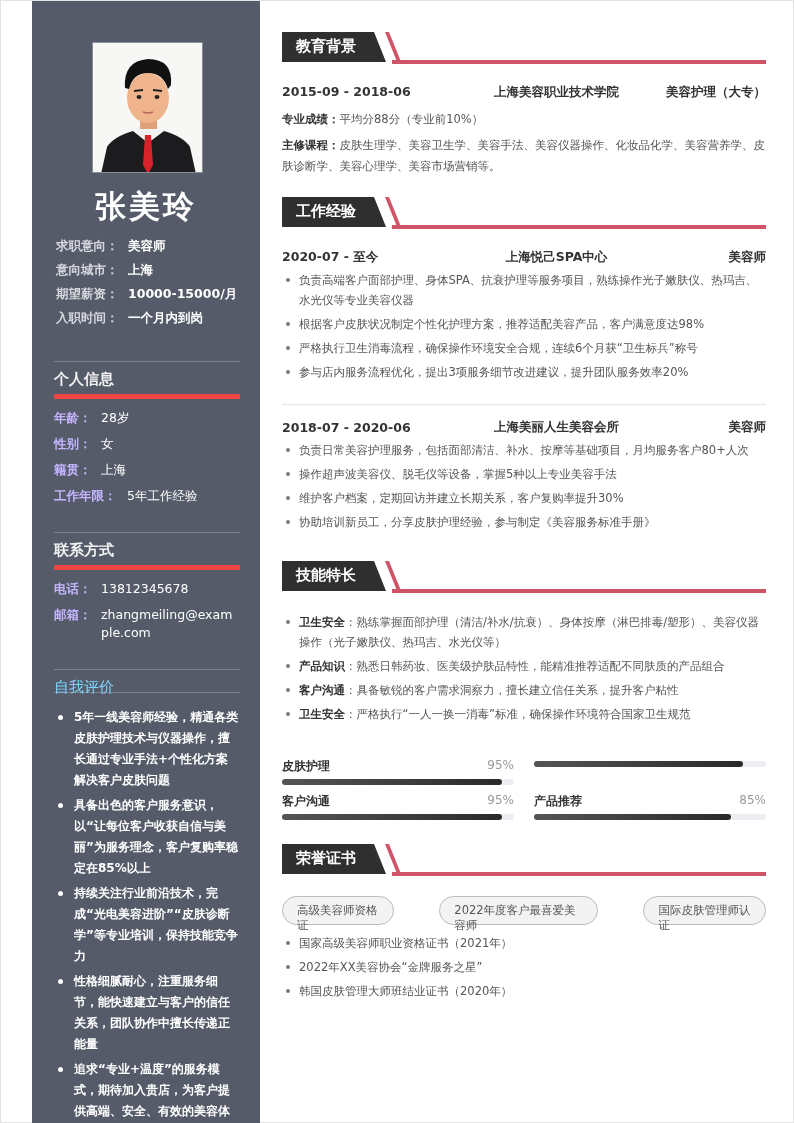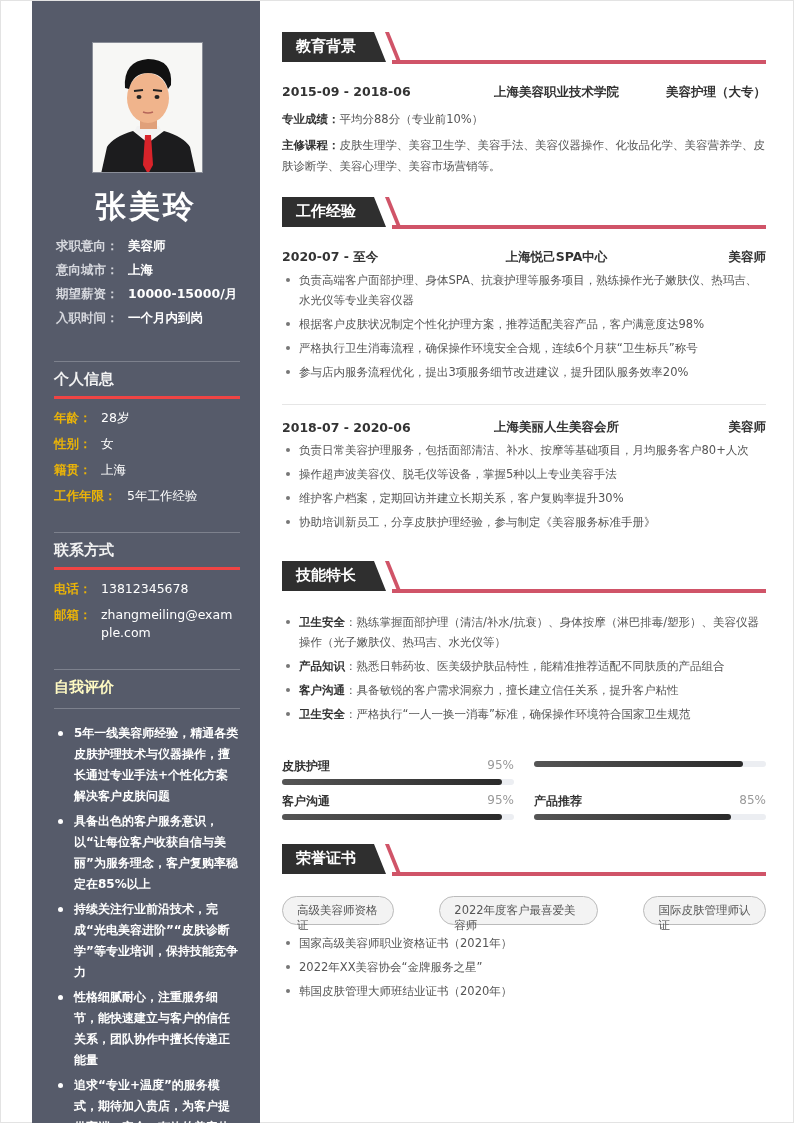--- a/index.html
+++ b/index.html
@@ -10,27 +10,27 @@
   
   .sidebar { position: absolute; left: 31px; top: 0; width: 228px; height: 1123px; background: #565b6a; color: #fff; }
   .photo { position: absolute; left: 60px; top: 41px; width: 111px; height: 131px; background: #f6f6f6; border: 1px solid #8a8e98; overflow: hidden; }
   .name { position: absolute; left: 0; width: 228px; top: 185px; text-align: center; font-size: 31px; font-weight: bold; letter-spacing: 3px; color: #fff; }
   .intent { position: absolute; left: 24px; top: 237px; width: 190px; }
   .intent .row { height: 24px; font-size: 12.5px; font-weight: bold; display: flex; }
   .intent .k { color: #d6d8de; width: 72px; }
   .intent .v { color: #fff; }
 
   .s-section { position: absolute; left: 22px; width: 186px; }
-  .s-title { border-top: 1px solid #7d818d; border-bottom: 3px solid #ef4444; padding: 8px 0 8px 0; font-size: 15px; font-weight: bold; color: #f2f2f2; height: 38px; }
+  .s-title { border-top: 1px solid #7d818d; border-bottom: 5px solid #ef4444; padding: 8px 0 8px 0; font-size: 15px; font-weight: bold; color: #f2f2f2; height: 38px; }
   .s-rows { padding-top: 10px; }
   .s-row { display: flex; font-size: 12.5px; line-height: 18px; margin-bottom: 8px; }
-  .s-row .k { color: #eab308; font-weight: bold; flex: none; }
+  .s-row .k { color: #c4b5fd; font-weight: bold; flex: none; }
   .s-row .v { color: #fff; }
 
-  .eval-title { border-top: 1px solid #7d818d; border-bottom: 1px solid #7d818d; padding: 8px 0; font-size: 15px; font-weight: bold; color: #fef9c3; height: 40px; }
+  .eval-title { border-top: 1px solid #7d818d; border-bottom: 1px solid #7d818d; padding: 8px 0; font-size: 15px; font-weight: normal; color: #7dd3fc; height: 24px; }
   .eval-list { list-style: none; padding-top: 14px; }
   .eval-list li { position: relative; padding-left: 20px; font-size: 12px; line-height: 21px; color: #fff; margin-bottom: 4px; font-weight: bold; }
   .eval-list li::before { content: ""; position: absolute; left: 4px; top: 8px; width: 5px; height: 5px; border-radius: 50%; background: #fff; }
 
   
   .main { position: absolute; left: 281px; top: 0; width: 484px; }
   .sec-head { position: absolute; left: 0; width: 484px; height: 32px; }
   .sec-head .tab { position: absolute; left: 0; top: 0; height: 30px; width: 104px; background: #2f2f2f; color: #fff; font-size: 15px; font-weight: bold; padding: 5px 0 0 14px; clip-path: polygon(0 0, 92px 0, 104px 30px, 0 30px); }
   .sec-head .slash { position: absolute; left: 103px; top: 0; width: 4px; height: 32px; background: #d05468; transform: skewX(22deg); transform-origin: top left; }
   .sec-head .line { position: absolute; left: 110px; top: 28px; right: 0; height: 4px; background: #d05468; }

